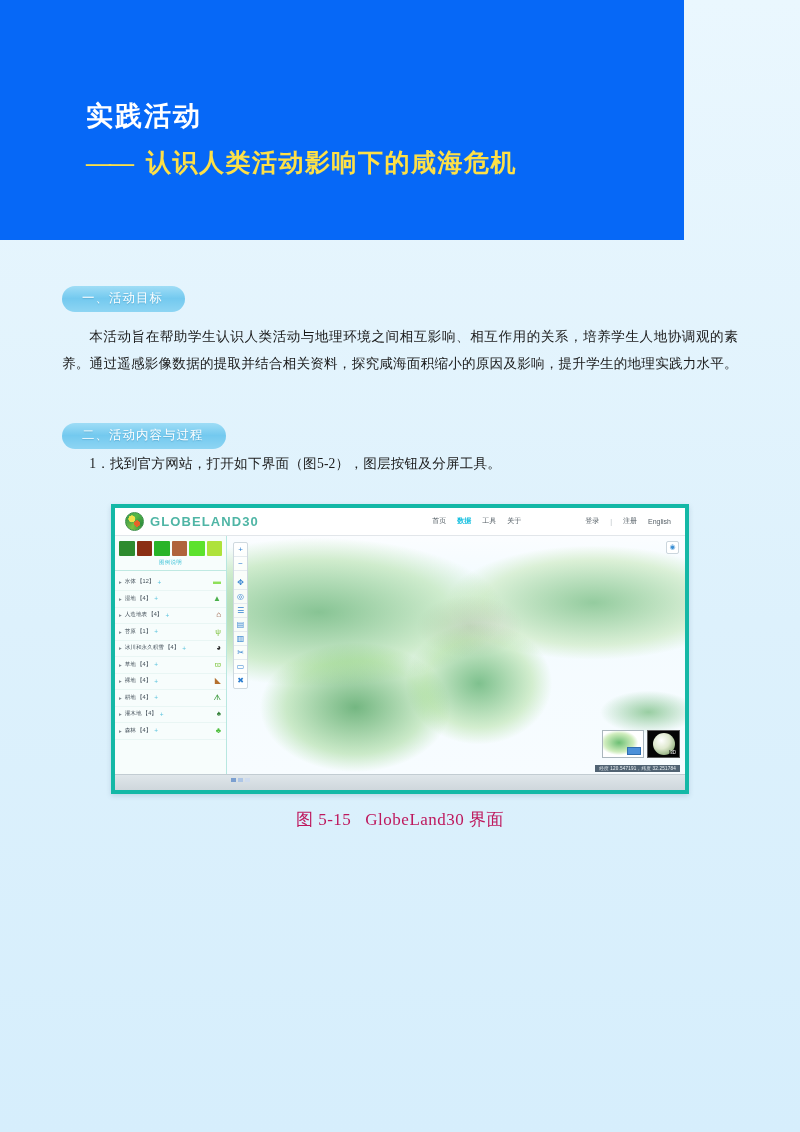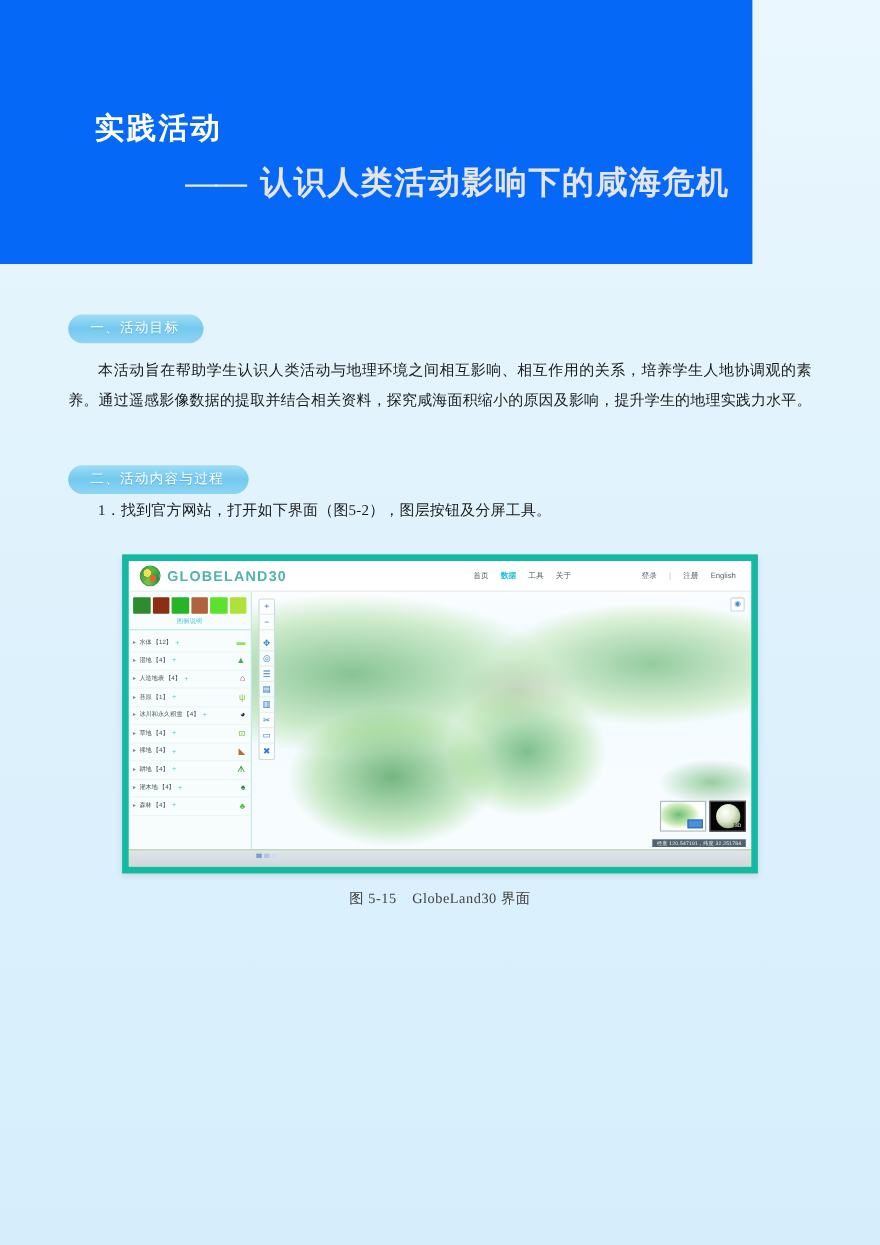--- a/index.html
+++ b/index.html
@@ -30,27 +30,26 @@
   .banner-title {
     color: #ffffff;
     font-family: "Liberation Sans", "DejaVu Sans", sans-serif;
     font-weight: bold;
     font-size: 27px;
     letter-spacing: 2px;
     line-height: 1.25;
   }
   .banner-sub {
     margin-top: 12px;
-    color: #e5e5e5;
+    color: #fde047;
     font-family: "Liberation Serif", "DejaVu Serif", serif;
     font-weight: bold;
-    font-size: 29px;
+    font-size: 25px;
     letter-spacing: 1.5px;
     white-space: nowrap;
-    text-align: center;
   }
   .banner-dash {
     display: inline-block;
     margin-right: 14px;
     letter-spacing: -2px;
   }
 
   
   .content {
     position: absolute;
@@ -90,22 +89,22 @@
   .figure {
     margin-top: 26px;
     display: flex;
     flex-direction: column;
     align-items: center;
   }
   .shot {
     position: relative;
     width: 578px;
     height: 290px;
-    background: #bef264;
-    border: 6px solid #14b8a6;
+    background: #4c1d95;
+    border: 4px solid #14b8a6;
     box-shadow: 0 2px 5px rgba(60,90,120,0.18);
     overflow: hidden;
   }
 
   
   .app-header {
     position: absolute;
     top: 0; left: 0; right: 0;
     height: 28px;
     background: #ffffff;
@@ -310,22 +309,22 @@
   .footer-dots i {
     display: block;
     width: 5px; height: 4px;
     background: #7b9fd0;
   }
   .footer-dots i:nth-child(2) { background: #aec6e6; }
   .footer-dots i:nth-child(3) { background: #cfdcee; }
 
   .fig-caption {
     margin-top: 14px;
-    font-size: 13px;
-    color: #404040;
+    font-size: 17px;
+    color: #be185d;
     letter-spacing: 0.5px;
   }
   .fig-caption .gap { display: inline-block; width: 14px; }
 </style>
 </head>
 <body>
 
 <div class="banner">
   <div class="banner-inner">
     <div class="banner-title">实践活动</div>

